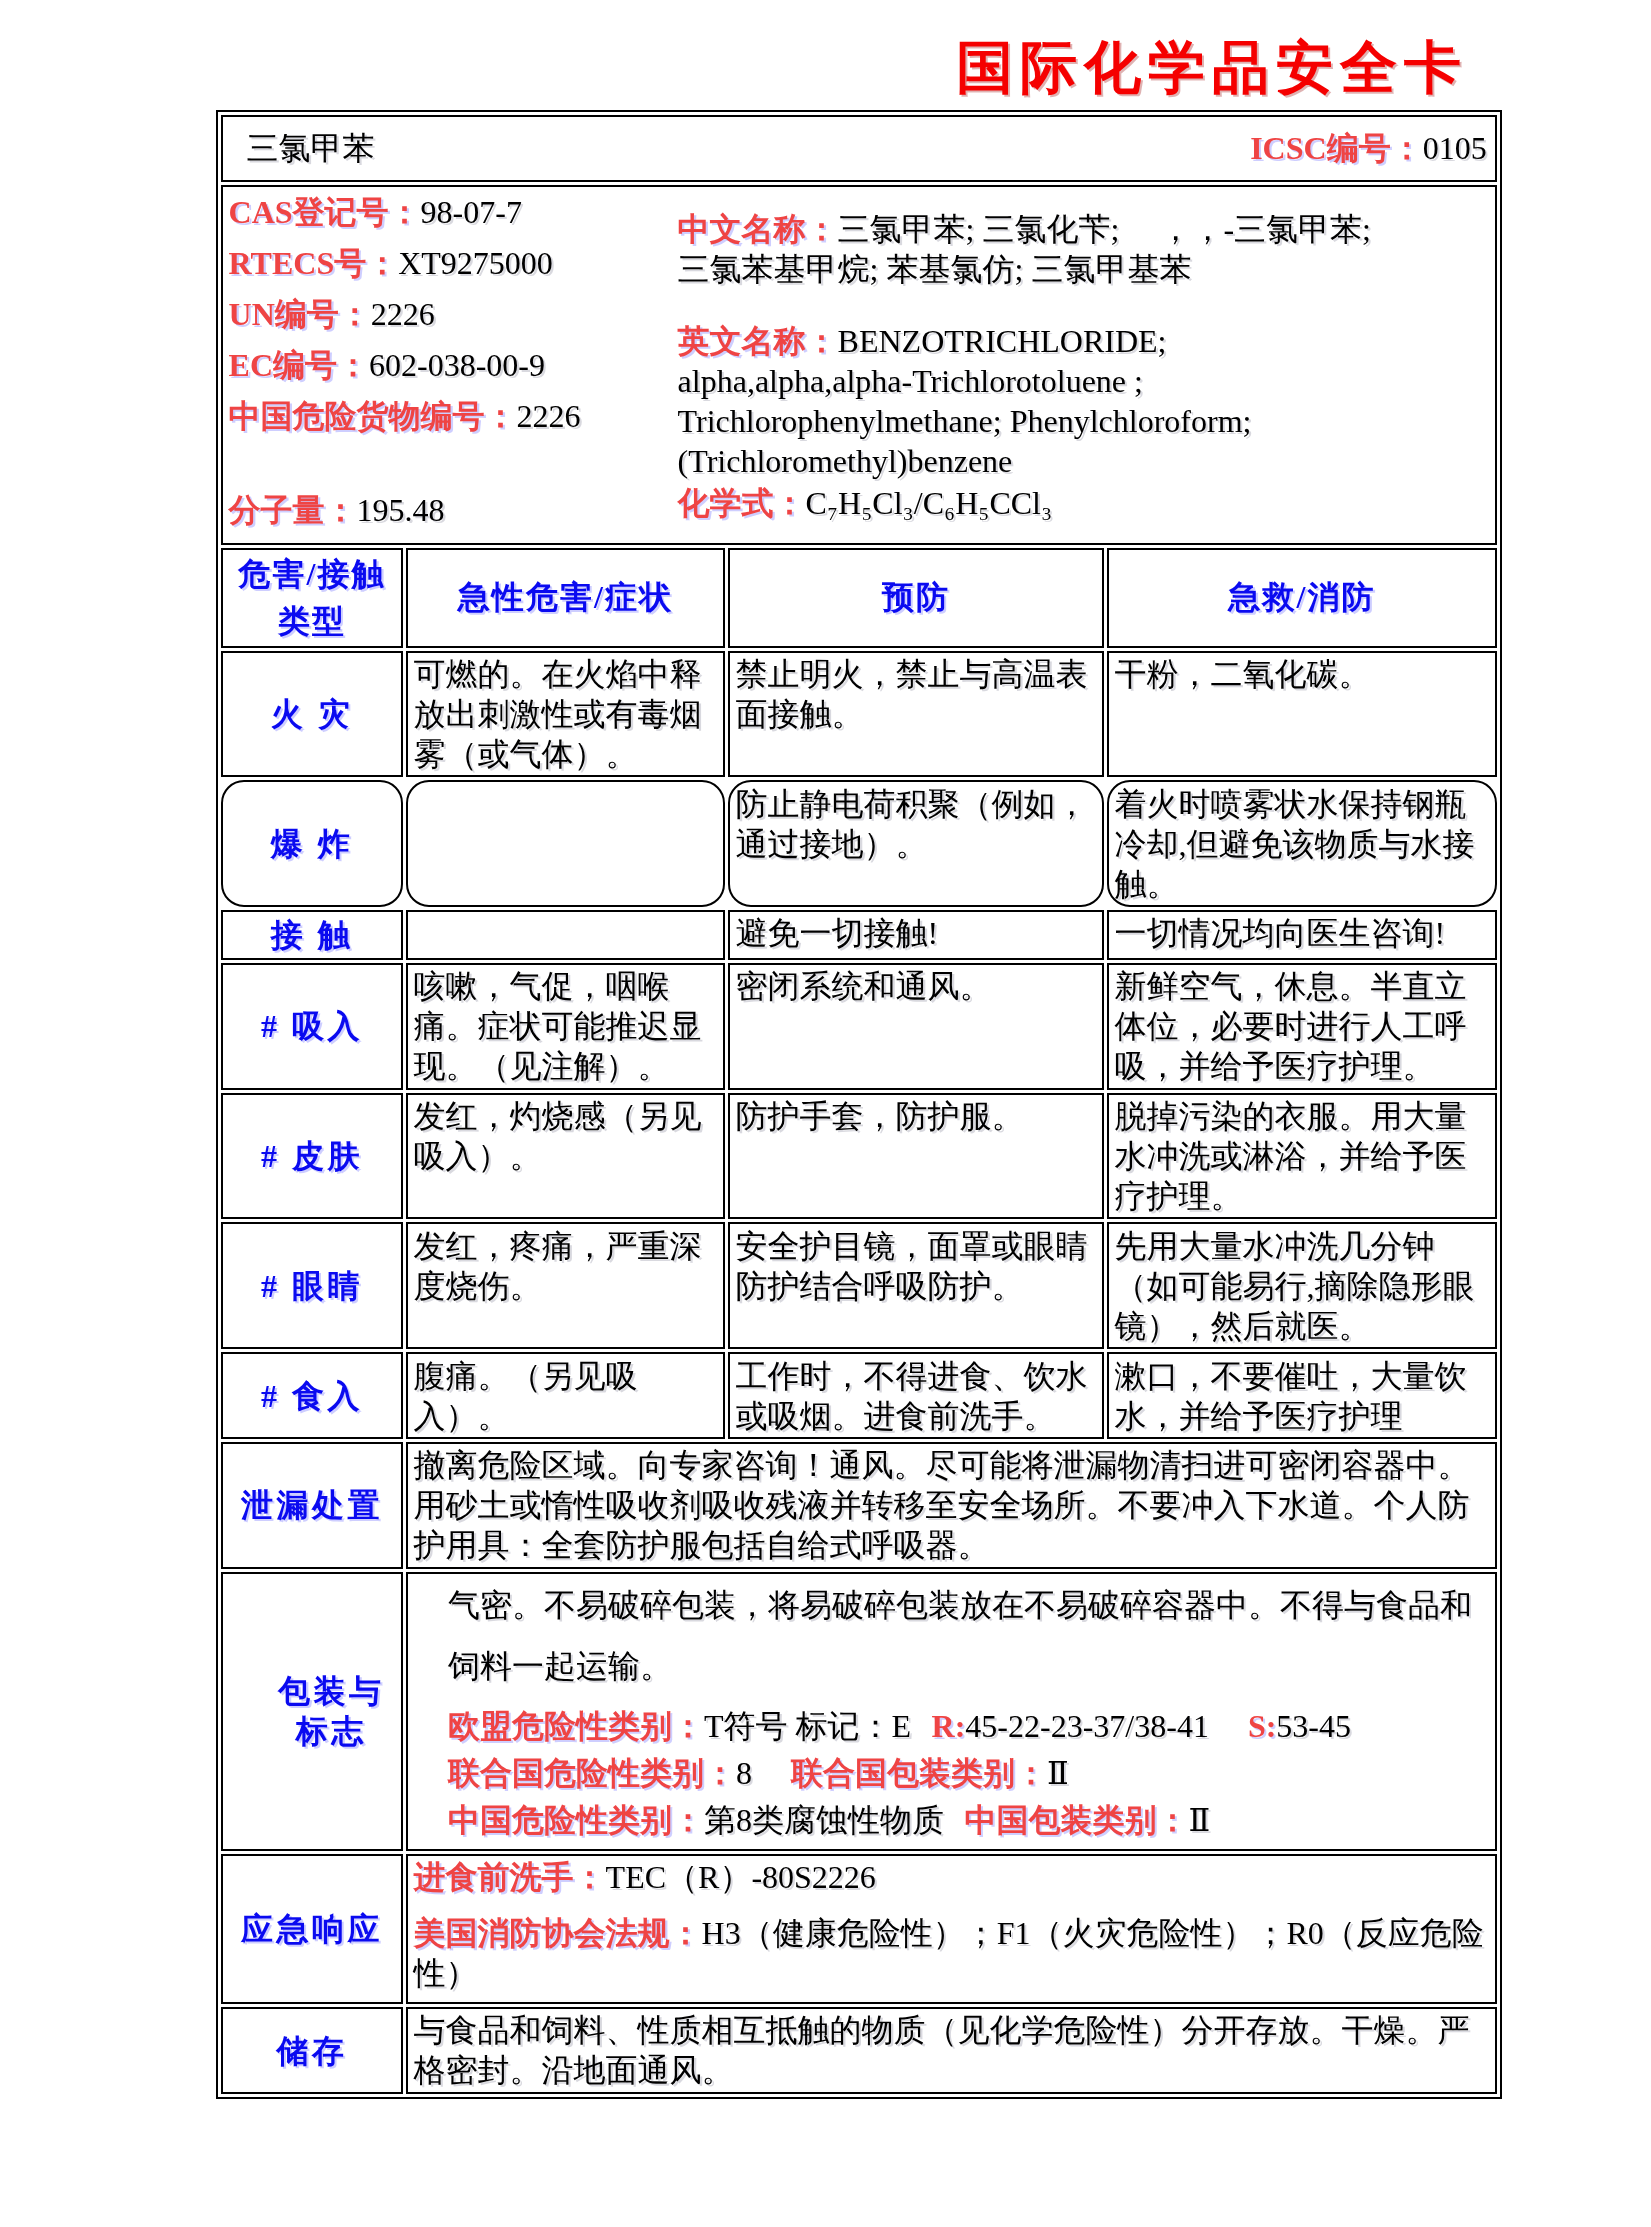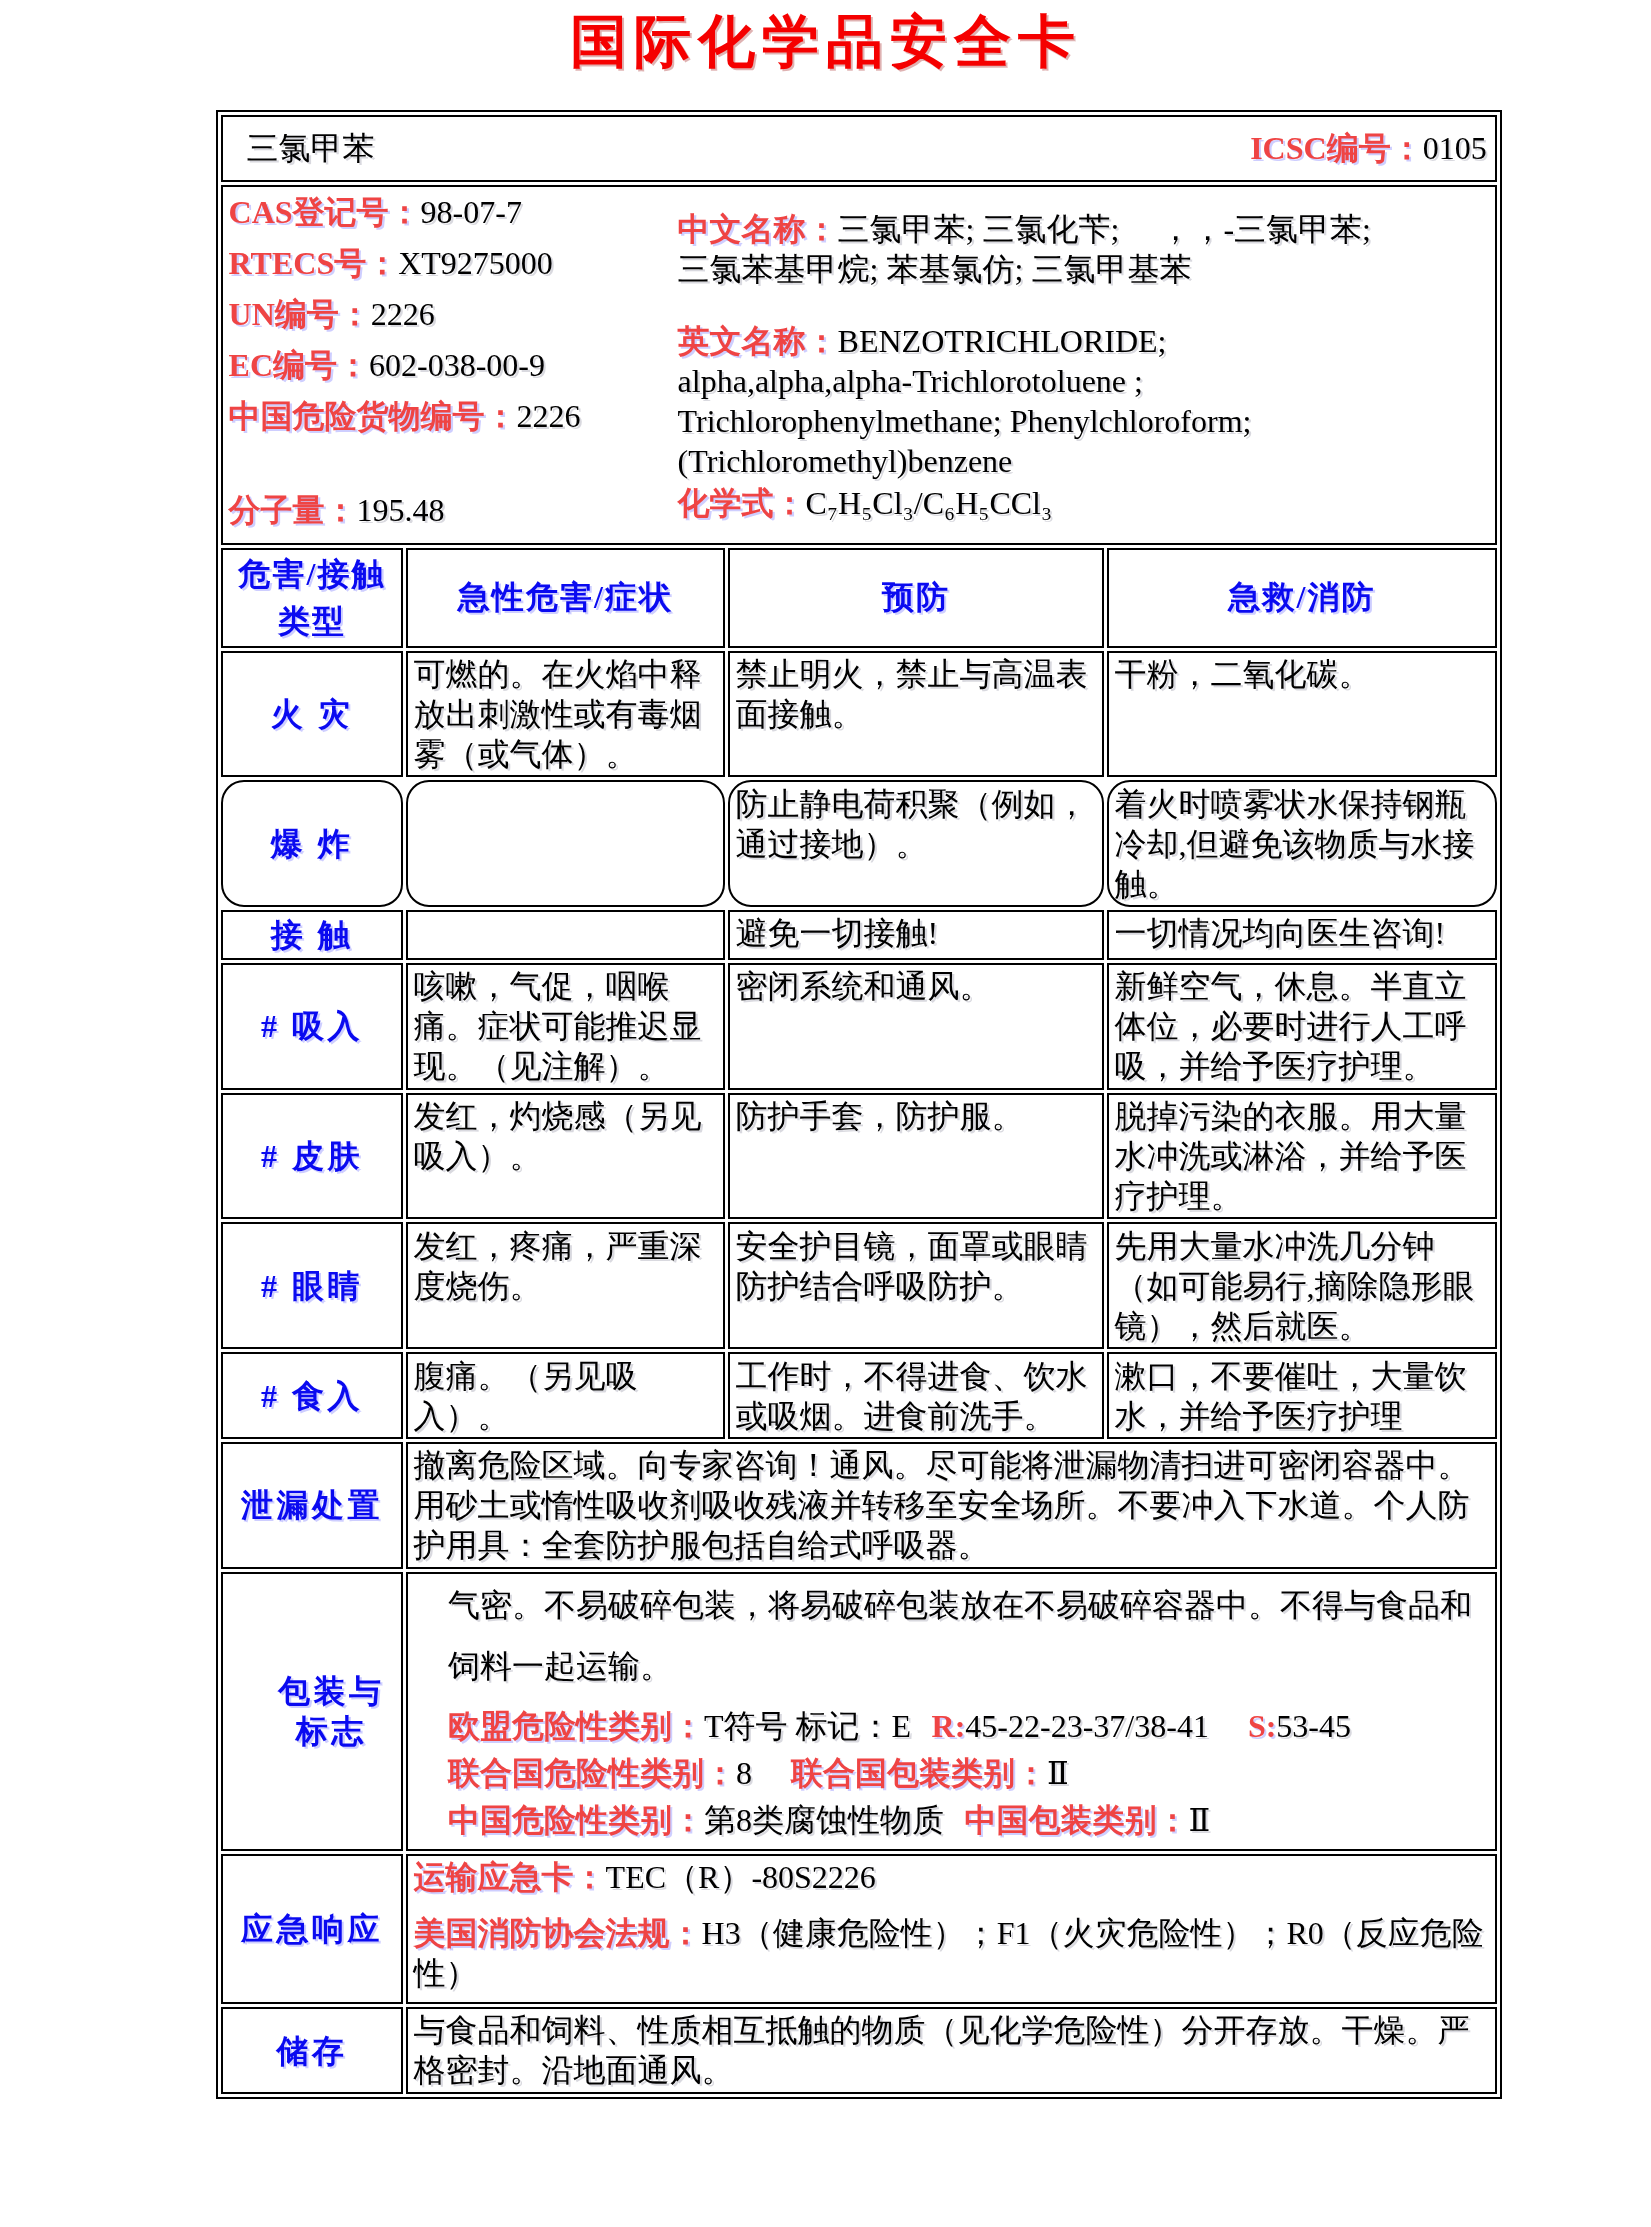--- a/index.html
+++ b/index.html
@@ -5,22 +5,22 @@
   html,body{margin:0;padding:0;background:#ffffff;}
   .page{
     position:relative;
     width:1652px;height:2227px;
     background:#ffffff;
     font-family:"Liberation Serif","DejaVu Serif",serif;
     color:#000;
     overflow:hidden;
   }
   .title{
-    position:absolute;left:184px;top:4px;width:1284px;
-    margin:0;text-align:center;
+    position:absolute;left:184px;top:30px;width:1284px;
+    margin:0;text-align:right;
     font-size:57px;font-weight:bold;letter-spacing:7px;
     color:#f50000;
     text-shadow:2.1px 2.1px 0 rgba(150,0,0,.30);
   }
   table.card{
     position:absolute;left:184px;top:110px;width:1284px;
     border-collapse:separate;border-spacing:3.5px;
     border:2.8px solid #000;background:#fff;
     table-layout:fixed;
     margin-left:32px;
@@ -220,21 +220,21 @@
           <span class="blue">中国危险性类别：</span><span class="ink">第8类腐蚀性物质</span>
           <span class="blue gap-left-sm">中国包装类别：</span><span class="ink">Ⅱ</span>
         </div>
       </td>
     </tr>
 
     <tr class="r-emer">
       <td class="lbl">应急响应</td>
       <td colspan="3">
         <div class="para">
-          <span class="blue">运输应急卡：</span><span class="ink">TEC（R）-80S2226</span>
+          <span class="blue">进食前洗手：</span><span class="ink">TEC（R）-80S2226</span>
         </div>
         <div>
           <span class="blue">美国消防协会法规：</span><span class="ink">H3（健康危险性）；F1（火灾危险性）；R0（反应危险性）</span>
         </div>
       </td>
     </tr>
 
     <tr class="r-stor">
       <td class="lbl">储存</td>
       <td colspan="3" class="ink">与食品和饲料、性质相互抵触的物质（见化学危险性）分开存放。干燥。严格密封。沿地面通风。</td>

